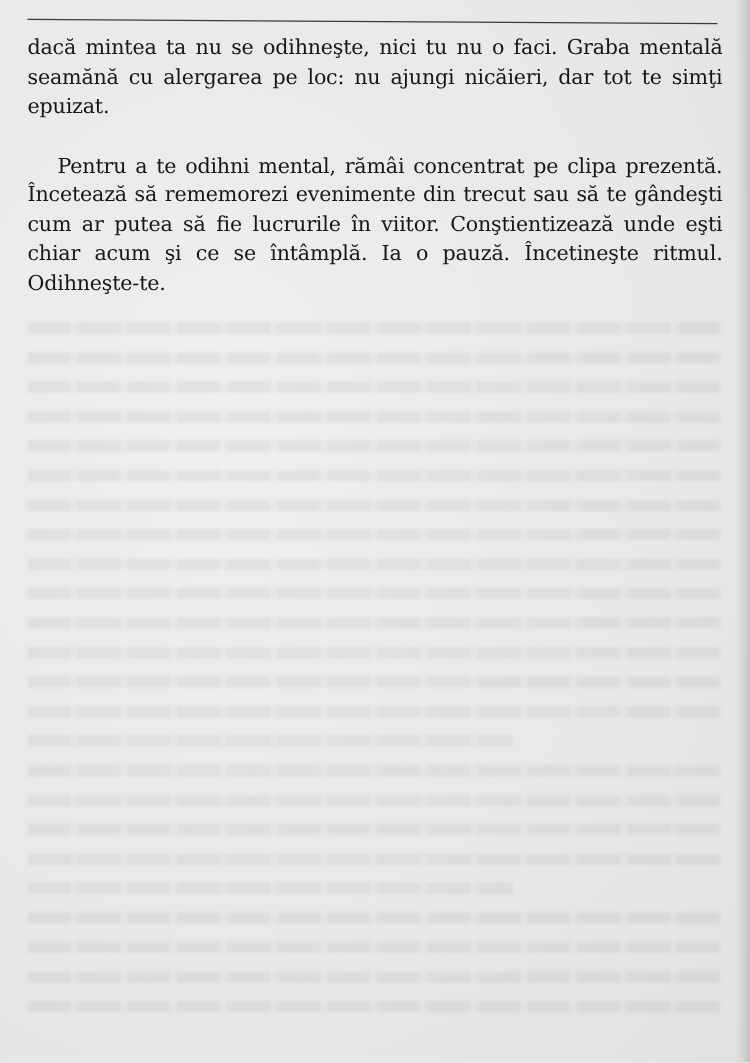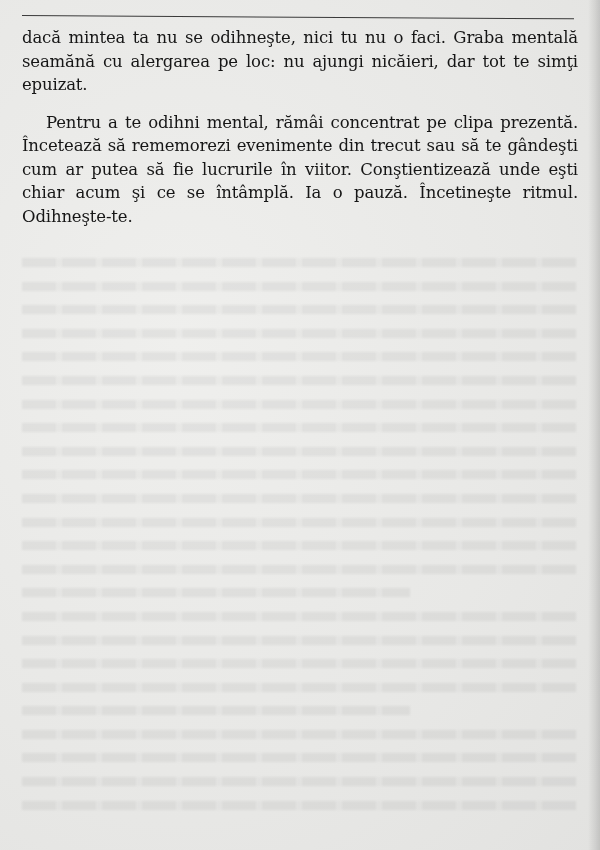--- a/index.html
+++ b/index.html
@@ -25,21 +25,21 @@
     }
     .text-block {
       position: absolute; left: 22px; top: 26px; width: 556px;
       font-family: "DejaVu Serif", serif;
       font-size: 16.5px;
       line-height: 23.5px;
       color: #161616;
       letter-spacing: -0.15px;
     }
     .para { margin: 0; text-align: justify; text-align-last: left; }
-    .para.indent { text-indent: 24px; margin-top: 14px; }
+    .para.indent { text-indent: 24px; margin-top: 24px; }
     .show-through {
       position: absolute; left: 22px; top: 258px; width: 554px;
     }
     .ghost-line {
       height: 9px; margin-bottom: 14.6px;
       background: repeating-linear-gradient(90deg,
         rgba(120,120,120,0.10) 0px, rgba(120,120,120,0.10) 34px,
         rgba(120,120,120,0.04) 34px, rgba(120,120,120,0.04) 40px);
       filter: blur(1.2px);
     }

